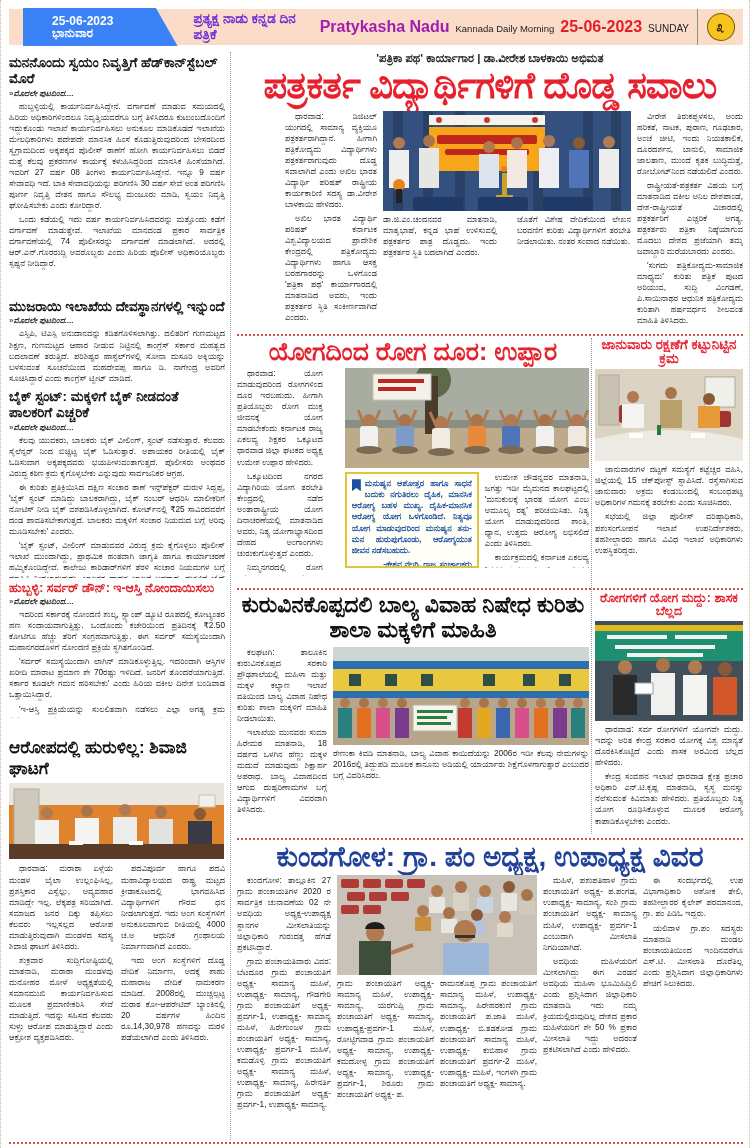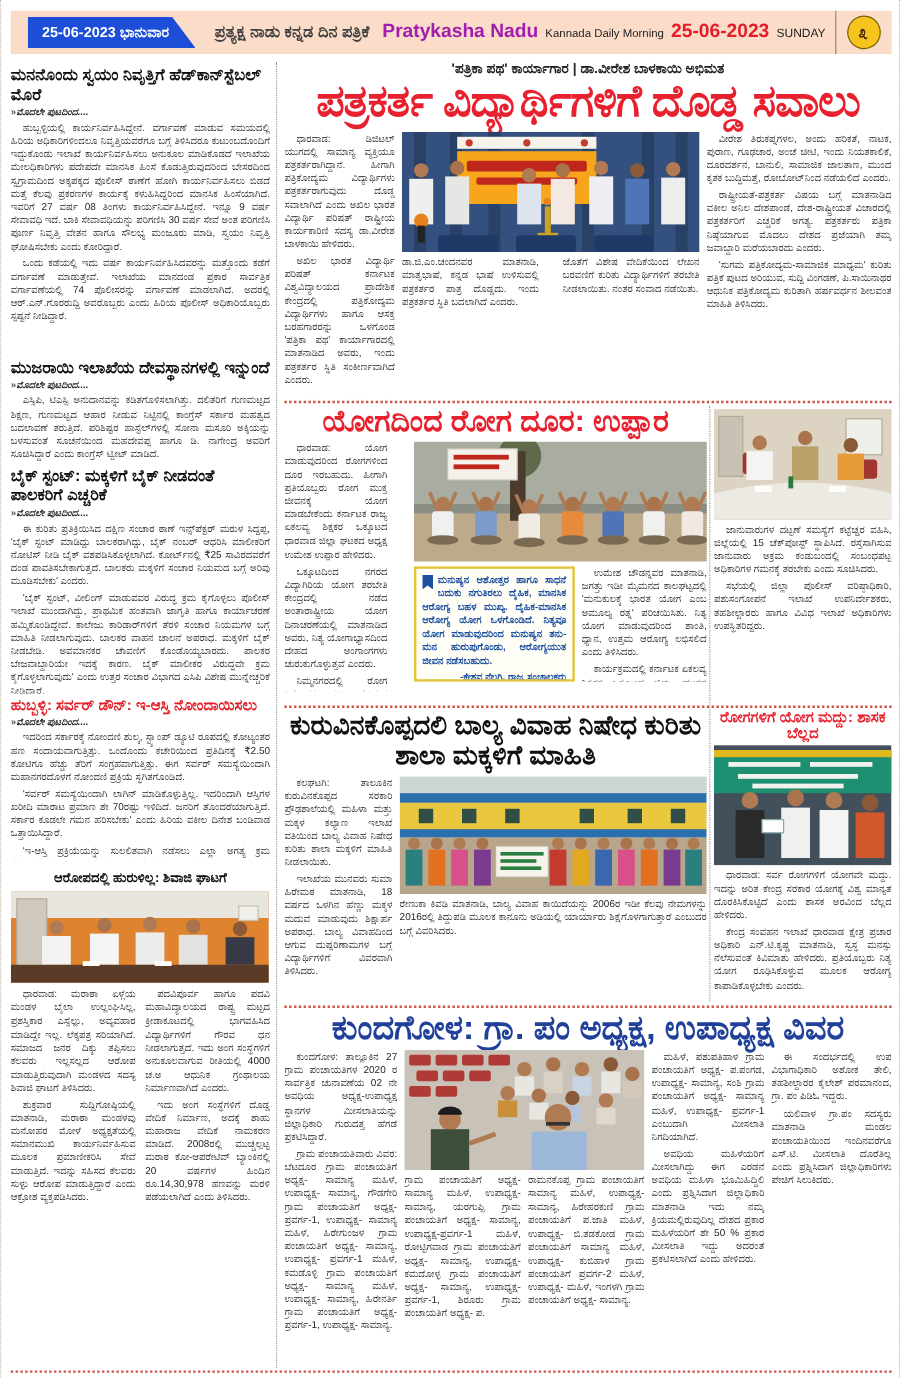--- a/index.html
+++ b/index.html
@@ -5,23 +5,23 @@
   html,body{margin:0;padding:0;}
   body{
     width:750px;height:1148px;position:relative;background:#ffffff;
     font-family:"Liberation Sans","DejaVu Sans",sans-serif;color:#1c1c1c;
     overflow:hidden;
   }
   .page{position:absolute;inset:0;border-left:1px dotted #c9b9a9;border-right:1px dotted #c9b9a9;}
 
   
   .header{position:absolute;left:8px;top:9px;width:734px;height:36px;background:#fbdcc8;display:flex;align-items:center;}
-  .date-box{background:#1d4ed8;color:#fff;font-weight:bold;font-size:12px;line-height:1;
-    padding:7px 22px 7px 12px;margin-left:14px;clip-path:polygon(0 0,86% 0,100% 100%,0 100%);}
-  .tagline{color:#404040;font-weight:bold;font-size:13.5px;margin-left:16px;}
+  .date-box{background:#3b82f6;color:#fff;font-weight:bold;font-size:12px;line-height:1;
+    padding:7px 22px 7px 29px;margin-left:14px;clip-path:polygon(0 0,86% 0,100% 100%,0 100%);}
+  .tagline{color:#6d28d9;font-weight:bold;font-size:13.5px;margin-left:16px;}
   .brand-area{margin-left:auto;display:flex;align-items:baseline;gap:6px;margin-right:8px;white-space:nowrap;}
   .brand{color:#a21caf;font-weight:bold;font-size:16px;}
   .brand-sub{font-size:9.5px;color:#222;}
   .date-en{color:#e51d2b;font-weight:bold;font-size:16px;}
   .day-en{font-size:10px;color:#222;}
   .pageno-box{width:46px;align-self:stretch;border-left:1px solid #8b8b8b;display:flex;align-items:center;justify-content:center;}
   .pageno{width:26px;height:26px;border-radius:50%;background:#f5c41d;border:1px solid #7a5c00;color:#4a2800;
     font-weight:bold;font-size:15px;display:flex;align-items:center;justify-content:center;transform:rotate(14deg);}
 
   
@@ -30,21 +30,21 @@
   .continued{font-size:8px;font-weight:bold;font-style:italic;color:#2a2a2a;margin:1px 0 2px;}
   .continued .mk{color:#555;font-style:normal;}
   .sep-red{position:absolute;border-top:2px dotted #cc5147;height:0;}
   .sep-gray-v{position:absolute;border-left:1px dotted #9a9a9a;width:0;}
 
   
   .leftcol{position:absolute;left:8px;top:52px;width:222px;height:1088px;border-right:1px dotted #9a9a9a;padding-right:5px;box-sizing:border-box;overflow:hidden;}
   .lart{overflow:hidden;}
   .lh{font-size:13.5px;font-weight:bold;color:#0f0f0f;line-height:1.22;margin:3px 0 1px;}
   .lh.red{color:#e31e26;font-size:12.5px;}
-  .lh.big{font-size:11px;text-align:center;margin:8px 0 4px;}
+  .lh.big{font-size:17px;margin:20px 0 4px;}
   .twocol{column-count:2;column-gap:8px;}
 
   
   .main-sec{position:absolute;left:236px;top:52px;width:506px;height:280px;overflow:hidden;}
   .kicker{text-align:center;font-size:11.5px;font-weight:bold;color:#222;}
   .main-head{text-align:center;font-size:37px;font-weight:bold;color:#e8212e;line-height:1.02;letter-spacing:-1px;margin:2px 0 6px;}
   .main-body{display:flex;gap:6px;height:218px;overflow:hidden;}
   .mcol{overflow:hidden;}
   .caption-row{display:flex;gap:20px;margin-top:3px;}
   .caption-row .bt{flex:1;}
@@ -103,20 +103,21 @@
 
     <div class="lart" style="height:90px;">
       <div class="lh">ಮುಜರಾಯಿ ಇಲಾಖೆಯ ದೇವಸ್ಥಾನಗಳಲ್ಲಿ ಇನ್ನುಂದೆ</div>
       <div class="continued"><span class="mk">»</span><span>ಮೊದಲೇ ಪುಟದಿಂದ....</span></div>
       <p class="bt">ಎಸ್ಸಿಪಿ, ಟಿಎಸ್ಪಿ ಅನುದಾನವನ್ನು ಕಡಿತಗೊಳಿಸಲಾಗಿತ್ತು. ದಲಿತರಿಗೆ ಗುಣಮಟ್ಟದ ಶಿಕ್ಷಣ, ಗುಣಮಟ್ಟದ ಆಹಾರ ನೀಡುವ ನಿಟ್ಟಿನಲ್ಲಿ ಕಾಂಗ್ರೆಸ್ ಸರ್ಕಾರ ಮಹತ್ವದ ಬದಲಾವಣೆ ತರುತ್ತಿದೆ. ಪರಿಶಿಷ್ಟರ ಹಾಸ್ಟೆಲ್‌ಗಳಲ್ಲಿ ಸೋನಾ ಮಸೂರಿ ಅಕ್ಕಿಯನ್ನು ಬಳಸುವಂತೆ ಸೂಚನೆಯಿಂದ ಮಹದೇವಪ್ಪ ಹಾಗೂ ಡಿ. ನಾಗೇಂದ್ರ ಅವರಿಗೆ ಸೂಚಿಸಿದ್ದಾರೆ ಎಂದು ಕಾಂಗ್ರೆಸ್ ಟ್ವೀಟ್ ಮಾಡಿದೆ.</p>
     </div>
 
     <div class="lart" style="height:192px;">
       <div class="lh">ಬೈಕ್ ಸ್ಟಂಟ್: ಮಕ್ಕಳಿಗೆ ಬೈಕ್ ನೀಡದಂತೆ ಪಾಲಕರಿಗೆ ಎಚ್ಚರಿಕೆ</div>
       <div class="continued"><span class="mk">»</span><span>ಮೊದಲೇ ಪುಟದಿಂದ....</span></div>
+      <p class="bt">ಕೆಲವು ಯುವಕರು, ಬಾಲಕರು ಬೈಕ್ ವೀಲಿಂಗ್, ಸ್ಟಂಟ್ ನಡೆಸುತ್ತಾರೆ. ಕೆಲವರು ಸೈಲೆನ್ಸರ್ ನಿಂದ ಬಿಚ್ಚಿಟ್ಟ ಬೈಕ್ ಓಡಿಸುತ್ತಾರೆ. ಅಪಾಯಕರ ರೀತಿಯಲ್ಲಿ ಬೈಕ್ ಓಡಿಸುವಾಗ ಅಕ್ಕಪಕ್ಕದವರು ಭಯಪೀಳುವಂತಾಗುತ್ತದೆ. ಪೊಲೀಸರು ಅಂಥವರ ವಿರುದ್ಧ ಕಠಿಣ ಕ್ರಮ ಕೈಗೊಳ್ಳಬೇಕು ಎನ್ನುವುದು ಸಾರ್ವಜನಿಕರ ಆಗ್ರಹ.</p>
       <p class="bt">ಈ ಕುರಿತು ಪ್ರತಿಕ್ರಿಯಿಸಿದ ದಕ್ಷಿಣ ಸಂಚಾರ ಠಾಣೆ ಇನ್ಸ್‌ಪೆಕ್ಟರ್ ಮರುಳ ಸಿದ್ದಪ್ಪ, 'ಬೈಕ್ ಸ್ಟಂಟ್ ಮಾಡಿದ್ದು ಬಾಲಕರಾಗಿದ್ದು, ಬೈಕ್ ನಂಬರ್ ಆಧರಿಸಿ ಮಾಲೀಕರಿಗೆ ನೋಟಿಸ್ ನೀಡಿ ಬೈಕ್ ವಶಪಡಿಸಿಕೊಳ್ಳಲಾಗಿದೆ. ಕೋರ್ಟ್‌ನಲ್ಲಿ ₹25 ಸಾವಿರದವರೆಗೆ ದಂಡ ಪಾವತಿಸಬೇಕಾಗುತ್ತದೆ. ಬಾಲಕರು ಮಕ್ಕಳಿಗೆ ಸಂಚಾರ ನಿಯಮದ ಬಗ್ಗೆ ಅರಿವು ಮೂಡಿಸಬೇಕು' ಎಂದರು.</p>
       <p class="bt">'ಬೈಕ್ ಸ್ಟಂಟ್, ವೀಲಿಂಗ್ ಮಾಡುವವರ ವಿರುದ್ಧ ಕ್ರಮ ಕೈಗೊಳ್ಳಲು ಪೊಲೀಸ್ ಇಲಾಖೆ ಮುಂದಾಗಿದ್ದು, ಪ್ರಾಥಮಿಕ ಹಂತವಾಗಿ ಜಾಗೃತಿ ಹಾಗೂ ಕಾರ್ಯಾಚರಣೆ ಹಮ್ಮಿಕೊಂಡಿದ್ದೇವೆ. ಕಾಲೇಜು ಕಾರಿಡಾರ್‌ಗಳಿಗೆ ತೆರಳಿ ಸಂಚಾರ ನಿಯಮಗಳ ಬಗ್ಗೆ ಮಾಹಿತಿ ನೀಡಲಾಗುವುದು. ಬಾಲಕರ ವಾಹನ ಚಾಲನೆ ಅಪರಾಧ. ಮಕ್ಕಳಿಗೆ ಬೈಕ್ ನೀಡಬೇಡಿ. ಅವಮಾನಕರ ಚೆಾವಣಿಗೆ ಕೊಂಡೊಯ್ಯಬಾರದು. ಪಾಲಕರ ಬೇಜವಾಬ್ದಾರಿಯೇ ಇದಕ್ಕೆ ಕಾರಣ. ಬೈಕ್ ಮಾಲೀಕರ ವಿರುದ್ಧವೇ ಕ್ರಮ ಕೈಗೊಳ್ಳಲಾಗುವುದು' ಎಂದು ಉತ್ತರ ಸಂಚಾರ ವಿಭಾಗದ ಎಸಿಪಿ ವಿಶೇಷ ಮುನ್ನೇಚ್ಚರಿಕೆ ನೀಡಿದ್ದಾರೆ.</p>
     </div>
 
     <div class="lart" style="height:140px;">
       <div class="lh red">ಹುಬ್ಬಳ್ಳಿ: ಸರ್ವರ್ ಡೌನ್: ಇ-ಆಸ್ತಿ ನೋಂದಾಯಿಸಲು</div>
       <div class="continued"><span class="mk">»</span><span>ಮೊದಲೇ ಪುಟದಿಂದ....</span></div>
       <p class="bt">ಇದರಿಂದ ಸರ್ಕಾರಕ್ಕೆ ನೋಂದಣಿ ಶುಲ್ಕ, ಸ್ಟ್ಯಾಂಪ್ ಡ್ಯೂಟಿ ರೂಪದಲ್ಲಿ ಕೋಟ್ಯಂತರ ಹಣ ಸಂದಾಯವಾಗುತ್ತಿತ್ತು. ಒಂದೊಂದು ಕಚೇರಿಯಿಂದ ಪ್ರತಿದಿನಕ್ಕೆ ₹2.50 ಕೋಟಿಗೂ ಹೆಚ್ಚು ತೆರಿಗೆ ಸಂಗ್ರಹವಾಗುತ್ತಿತ್ತು. ಈಗ ಸರ್ವರ್ ಸಮಸ್ಯೆಯಿಂದಾಗಿ ಮಹಾನಗರದೊಳಗೆ ನೋಂದಣಿ ಪ್ರಕ್ರಿಯೆ ಸ್ಥಗಿತಗೊಂಡಿದೆ.</p>
       <p class="bt">'ಸರ್ವರ್ ಸಮಸ್ಯೆಯಿಂದಾಗಿ ಲಾಗಿನ್ ಮಾಡಿಕೊಳ್ಳುತ್ತಿಲ್ಲ. ಇದರಿಂದಾಗಿ ಆಸ್ತಿಗಳ ಖರೀದಿ ಮಾರಾಟ ಪ್ರಮಾಣ ಶೇ 70ರಷ್ಟು ಇಳಿದಿದೆ. ಜನರಿಗೆ ತೊಂದರೆಯಾಗುತ್ತಿದೆ. ಸರ್ಕಾರ ಕೂಡಲೇ ಗಮನ ಹರಿಸಬೇಕು' ಎಂದು ಹಿರಿಯ ವಕೀಲ ದಿನೇಶ ಬಂಡಿವಾಡ ಒತ್ತಾಯಿಸಿದ್ದಾರೆ.</p>
       <p class="bt">'ಇ-ಆಸ್ತಿ ಪ್ರಕ್ರಿಯೆಯನ್ನು ಸುಲಲಿತವಾಗಿ ನಡೆಸಲು ಎಲ್ಲಾ ಅಗತ್ಯ ಕ್ರಮ ಕೈಗೊಳ್ಳಲಾಗುತ್ತಿದೆ. ಸರ್ವರ್ ಸಮಸ್ಯೆಯನ್ನು ಬಗೆಹರಿಸಲು ತಂತ್ರಜ್ಞರಿಗೆ ಸೂಚಿಸಲಾಗಿದೆ. ಸದ್ಯ ಅಧಿಕಾರಿಗಳನ್ನು ಈ ಕೆಲಸಕ್ಕೆ ಬಳಸಲಾಗುವುದು. ನಿಧಾನವಾಗಿ ಎಲ್ಲ ಸರಿಯಾಗುತ್ತದೆ' ಎಂದು ಗೋಪಾಲಕೃಷ್ಣ ಬಿ., ಹುಬ್ಬಳ್ಳಿ-ಧಾರವಾಡ ಮಹಾನಗರ ಪಾಲಿಕೆ ಆಯುಕ್ತ ತಿಳಿಸಿದ್ದಾರೆ.</p>
@@ -151,21 +152,21 @@
         <p class="bt">ಪದವಿಪೂರ್ವ ಹಾಗೂ ಪದವಿ ಮಹಾವಿದ್ಯಾಲಯದ ರಾಷ್ಟ್ರ ಮಟ್ಟದ ಕ್ರೀಡಾಕೂಟದಲ್ಲಿ ಭಾಗವಹಿಸಿದ ವಿದ್ಯಾರ್ಥಿಗಳಿಗೆ ಗೌರವ ಧನ ನೀಡಲಾಗುತ್ತದೆ. ಇದು ಅಂಗ ಸಂಸ್ಥೆಗಳಿಗೆ ಅನುಕೂಲವಾಗುವ ರೀತಿಯಲ್ಲಿ 4000 ಚ.ಅ ಆಧುನಿಕ ಗ್ರಂಥಾಲಯ ನಿರ್ಮಾಣವಾಗಿದೆ ಎಂದರು.</p>
         <p class="bt">ಇದು ಅಂಗ ಸಂಸ್ಥೆಗಳಿಗೆ ದೊಡ್ಡ ವೇದಿಕೆ ನಿರ್ಮಾಣ, ಅದಕ್ಕೆ ಶಾಹು ಮಹಾರಾಜ ವೇದಿಕೆ ನಾಮಕರಣ ಮಾಡಿದೆ. 2008ರಲ್ಲಿ ಮುಚ್ಚಲ್ಪಟ್ಟ ಮರಾಠ ಕೋ-ಆಪರೇಟಿವ್ ಬ್ಯಾಂಕಿನಲ್ಲಿ 20 ವರ್ಷಗಳ ಹಿಂದಿನ ರೂ.14,30,978 ಹಣವನ್ನು ಮರಳಿ ಪಡೆಯಲಾಗಿದೆ ಎಂದು ತಿಳಿಸಿದರು.</p>
       </div>
     </div>
   </div>
 
   <div class="main-sec">
     <div class="kicker">'ಪತ್ರಿಕಾ ಪಥ' ಕಾರ್ಯಾಗಾರ | ಡಾ.ವೀರೇಶ ಬಾಳಕಾಯಿ ಅಭಿಮತ</div>
     <div class="main-head">ಪತ್ರಕರ್ತ ವಿದ್ಯಾರ್ಥಿಗಳಿಗೆ ದೊಡ್ಡ ಸವಾಲು</div>
     <div class="main-body">
-      <div class="mcol" style="width:92px;">
+      <div class="mcol" style="width:92px;margin-left:48px;">
         <p class="bt">ಧಾರವಾಡ: ಡಿಜಿಟಲ್ ಯುಗದಲ್ಲಿ ಸಾಮಾನ್ಯ ವ್ಯಕ್ತಿಯೂ ಪತ್ರಕರ್ತರಾಗಿದ್ದಾನೆ. ಹೀಗಾಗಿ ಪತ್ರಿಕೋದ್ಯಮ ವಿದ್ಯಾರ್ಥಿಗಳು ಪತ್ರಕರ್ತರಾಗುವುದು ದೊಡ್ಡ ಸವಾಲಾಗಿದೆ ಎಂದು ಅಖಿಲ ಭಾರತ ವಿದ್ಯಾರ್ಥಿ ಪರಿಷತ್ ರಾಷ್ಟ್ರೀಯ ಕಾರ್ಯಕಾರಿಣಿ ಸದಸ್ಯ ಡಾ.ವೀರೇಶ ಬಾಳಕಾಯಿ ಹೇಳಿದರು.</p>
         <p class="bt">ಅಖಿಲ ಭಾರತ ವಿದ್ಯಾರ್ಥಿ ಪರಿಷತ್ ಕರ್ನಾಟಕ ವಿಶ್ವವಿದ್ಯಾಲಯದ ಪ್ರಾದೇಶಿಕ ಕೇಂದ್ರದಲ್ಲಿ ಪತ್ರಿಕೋದ್ಯಮ ವಿದ್ಯಾರ್ಥಿಗಳು ಹಾಗೂ ಆಸಕ್ತ ಬರಹಗಾರರನ್ನು ಒಳಗೊಂಡ 'ಪತ್ರಿಕಾ ಪಥ' ಕಾರ್ಯಾಗಾರದಲ್ಲಿ ಮಾತನಾಡಿದ ಅವರು, ಇಂದು ಪತ್ರಕರ್ತರ ಸ್ಥಿತಿ ಸಂಕೀರ್ಣವಾಗಿದೆ ಎಂದರು.</p>
         <p class="bt">ಉತ್ತಮ ಪತ್ರಕರ್ತರಾಗಲು ಸಂಪನ್ಮೂಲ ವ್ಯಕ್ತಿ, ಪ್ರಸ್ತುತ ದಿನಮಾನದಲ್ಲಿ ಸಮಾಜದ ಜ್ವಲಂತ ಸಮಸ್ಯೆಗಳ ದಾಖಲಿಸುವಂತಿದ್ದು, ಹೀಗಾಗಿ ಪತ್ರಿಕೋದ್ಯಮ ವಿದ್ಯಾರ್ಥಿಗಳು ಸುದ್ದಿ ಕೌಶಲ್ಯ ಪಡೆಯುವಂತಕ್ಕೆ ಬೇಕಿದೆ. ಸುದ್ದಿಯ ಸ್ವರೂಪ ಏರಿಳಿತವಿರಲಿ ಬರೆಯಬೇಕು ಎಂದು ತಿಳಿಸಿದರು.</p>
       </div>
       <div class="mcol" style="width:248px;">
         <svg class="photo" width="248" height="100" viewBox="0 0 248 100">
           <rect width="248" height="100" fill="#33507e"></rect>
           <g fill="#2a4167">
               <rect x="10" width="10" height="100"></rect>
               <rect x="40" width="10" height="100"></rect>
@@ -211,21 +212,21 @@
               <rect x="95" y="86" width="50" height="14" rx="3"></rect>
               <rect x="160" y="86" width="50" height="14" rx="3"></rect>
             </g>
         </svg>
         <div class="caption-row">
           <p class="bt nolead">ಡಾ.ಜಿ.ಎಂ.ಚಂದನವರ ಮಾತನಾಡಿ, ಮಾತೃಭಾಷೆ, ಕನ್ನಡ ಭಾಷೆ ಉಳಿಸುವಲ್ಲಿ ಪತ್ರಕರ್ತರ ಪಾತ್ರ ದೊಡ್ಡದು. ಇಂದು ಪತ್ರಕರ್ತರ ಸ್ಥಿತಿ ಬದಲಾಗಿದೆ ಎಂದರು.</p>
           <p class="bt nolead">ಜೊತೆಗೆ ವಿಶೇಷ ವೇದಿಕೆಯಿಂದ ಲೇಖನ ಬರವಣಿಗೆ ಕುರಿತು ವಿದ್ಯಾರ್ಥಿಗಳಿಗೆ ತರಬೇತಿ ನೀಡಲಾಯಿತು. ನಂತರ ಸಂವಾದ ನಡೆಯಿತು.</p>
         </div>
       </div>
       <div class="mcol" style="flex:1;">
-        <p class="bt">ವೀರೇಶ ತಿರುಕಪ್ನಗಳಲ, ಅಂದು ಹರಿಕತೆ, ನಾಟಕ, ಪುರಾಣ, ಗೂಢಚಾರ, ಅಂಚೆ ಚೀಟಿ, ಇಂದು ನಿಯತಕಾಲಿಕೆ, ದೂರದರ್ಶನ, ಬಾನುಲಿ, ಸಾಮಾಜಿಕ ಜಾಲತಾಣ, ಮುಂದೆ ಕೃತಕ ಬುದ್ಧಿಮತ್ತೆ, ರೋಬೋಟ್‌ನಿಂದ ನಡೆಯಲಿದೆ ಎಂದರು.</p>
+        <p class="bt">ವೀರೇಶ ತಿರುಕಪ್ಬಳಸಲ, ಅಂದು ಹರಿಕತೆ, ನಾಟಕ, ಪುರಾಣ, ಗೂಢಚಾರ, ಅಂಚೆ ಚೀಟಿ, ಇಂದು ನಿಯತಕಾಲಿಕೆ, ದೂರದರ್ಶನ, ಬಾನುಲಿ, ಸಾಮಾಜಿಕ ಜಾಲತಾಣ, ಮುಂದೆ ಕೃತಕ ಬುದ್ಧಿಮತ್ತೆ, ರೋಬೋಟ್‌ನಿಂದ ನಡೆಯಲಿದೆ ಎಂದರು.</p>
         <p class="bt">ರಾಷ್ಟ್ರೀಯತೆ-ಪತ್ರಕರ್ತ ವಿಷಯ ಬಗ್ಗೆ ಮಾತನಾಡಿದ ವಕೀಲ ಅನಿಲ ದೇಶಪಾಂಡೆ, ದೇಶ-ರಾಷ್ಟ್ರೀಯತೆ ವಿಚಾರದಲ್ಲಿ ಪತ್ರಕರ್ತರಿಗೆ ಎಚ್ಚರಿಕೆ ಅಗತ್ಯ. ಪತ್ರಕರ್ತರು ಪತ್ರಿಕಾ ನಿಷ್ಠೆಯಾಗುವ ಮೊದಲು ದೇಶದ ಪ್ರಜೆಯಾಗಿ ತಮ್ಮ ಜವಾಬ್ದಾರಿ ಮರೆಯಬಾರದು ಎಂದರು.</p>
         <p class="bt">'ಸುಗಮ ಪತ್ರಿಕೋದ್ಯಮ-ಸಾಮಾಜಿಕ ಮಾಧ್ಯಮ' ಕುರಿತು ಪತ್ರಿಕೆ ಪುಟದ ಅರಿಯುವ, ಸುದ್ದಿ ವಿಂಗಡಣೆ, ಪಿ.ಸಾಯಿನಾಥರ ಆಧುನಿಕ ಪತ್ರಿಕೋದ್ಯಮ ಕುರಿತಾಗಿ ಹರ್ಷವರ್ಧನ ಶೀಲವಂತ ಮಾಹಿತಿ ತಿಳಿಸಿದರು.</p>
 
       </div>
     </div>
   </div>
 
   <div class="sep-red" style="left:236px;top:334px;width:506px;"></div>
 
   <div class="yoga-sec">
@@ -292,20 +293,21 @@
           <div style="flex:1;overflow:hidden;height:96px;">
             <p class="bt">ಉಮೇಶ ಚೌಡನ್ನವರ ಮಾತನಾಡಿ, ಜಗತ್ತು ಇಡೀ ಮೈಮನದ ಕಾಲಘಟ್ಟದಲ್ಲಿ 'ಮನುಕುಲಕ್ಕೆ ಭಾರತ ಯೋಗ ಎಂಬ ಅಮೂಲ್ಯ ರತ್ನ' ಪರಿಚಯಿಸಿತು. ನಿತ್ಯ ಯೋಗ ಮಾಡುವುದರಿಂದ ಶಾಂತಿ, ಧ್ಯಾನ, ಉತ್ತಮ ಆರೋಗ್ಯ ಲಭಿಸಲಿದೆ ಎಂದು ತಿಳಿಸಿದರು.</p>
             <p class="bt">ಕಾರ್ಯಕ್ರಮದಲ್ಲಿ ಕರ್ನಾಟಕ ಏಕಲವ್ಯ ಶಿಕ್ಷಕರ ಒಕ್ಕೂಟದ ಜಿಲ್ಲಾ ಘಟಕದ ಪದಾಧಿಕಾರಿಗಳಾದ ಸಂತೋಷ ಚವಡಮ್ಮ ಹಳವಾರ, ಶ್ರೀಶೈಲ ಗೊಳಸಂಗಿ, ವಿಠ್ಠಲ ಸೇರಿದಂತೆ ಅನೇಕರು ಪಾಲ್ಗೊಂಡಿದ್ದರು.</p>
           </div>
         </div>
       </div>
     </div>
   </div>
 
   <div class="cattle-sec">
+    <div class="sec-head-red" style="font-size:13.5px;">ಜಾನುವಾರು ರಕ್ಷಣೆಗೆ ಕಟ್ಟುನಿಟ್ಟಿನ ಕ್ರಮ</div>
     <svg class="photo" style="margin-top:3px;" width="148" height="92" viewBox="0 0 148 92">
       <rect width="148" height="92" fill="#ddd3c2"></rect>
       <rect x="110" y="8" width="30" height="30" fill="#eef0ea" stroke="#b5aa98"></rect>
       <rect x="4" y="6" width="20" height="50" fill="#c9c2b4" stroke="#b5aa98"></rect>
       <g fill="#a33530">
           <rect x="24" y="36" width="16" height="18" rx="3"></rect>
           <rect x="120" y="42" width="16" height="16" rx="3"></rect>
         </g>
       <circle cx="38" cy="28" r="6" fill="#b07a52"></circle>
         <rect x="27" y="35" width="22" height="24" fill="#f4f4f2"></rect>

